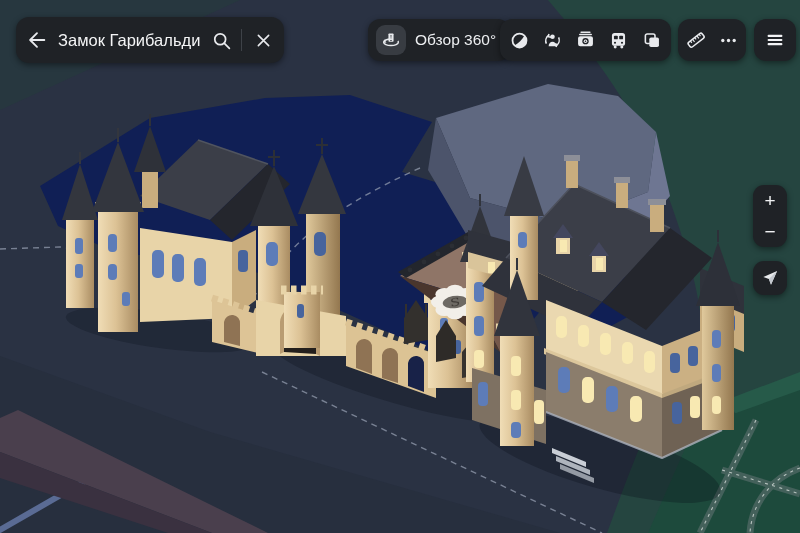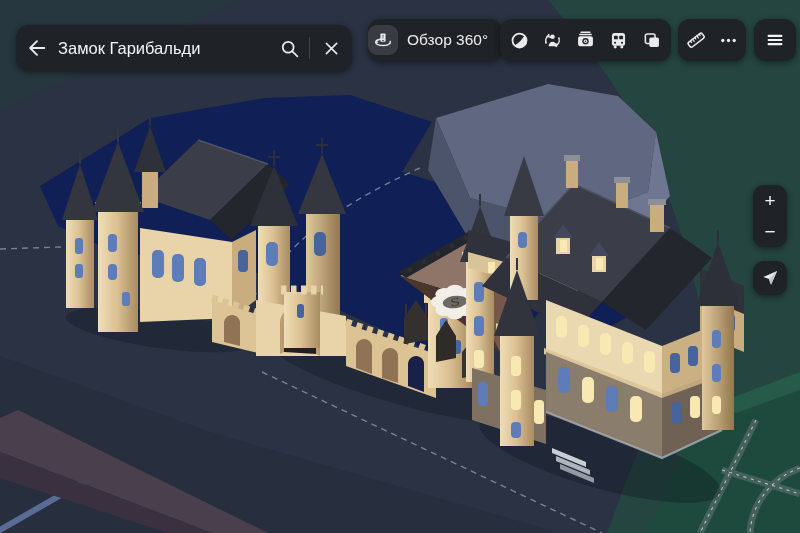--- a/index.html
+++ b/index.html
@@ -1,30 +1,30 @@
 <!DOCTYPE html>
 <html><head>
 <meta charset="utf-8">
 <style>
   html,body{margin:0;padding:0;background:#14161a;}
   .stage{position:relative;width:800px;height:533px;overflow:hidden;background:#2a3243;
          font-family:"Liberation Sans",sans-serif;}
   .map{position:absolute;inset:0;display:block;cursor:grab;}
   
-  .searchbox{position:absolute;left:16px;top:17px;width:336px;height:46px;background:#1f2226;
-             border-radius:13px;display:flex;align-items:center;box-shadow:0 2px 6px rgba(0,0,0,.45);margin-top:8px;}
+  .searchbox{position:absolute;left:16px;top:17px;width:268px;height:46px;background:#1f2226;
+             border-radius:13px;display:flex;align-items:center;box-shadow:0 2px 6px rgba(0,0,0,.45);}
   .query{flex:1;min-width:0;background:transparent;border:0;outline:0;color:#f4f5f6;
          font-size:16.5px;font-family:"Liberation Sans",sans-serif;padding:0;}
   .ibtn{background:none;border:0;color:#e8eaed;height:100%;width:42px;display:flex;
         align-items:center;justify-content:center;cursor:pointer;padding:0;flex:0 0 auto;}
   .ibtn svg{display:block;}
   .vdiv{width:1px;height:22px;background:#3e4248;flex:0 0 auto;}
   .pill{position:absolute;top:19px;height:42px;background:#1f2226;border-radius:12px;
         display:flex;align-items:center;box-shadow:0 2px 6px rgba(0,0,0,.45);border:0;color:#eceef0;box-sizing:border-box;}
-  .overview{left:368px;padding:0 14px 0 0;gap:9px;cursor:pointer;font-size:15.5px;align-items:center;}
+  .overview{left:368px;padding:0 14px 0 8px;gap:9px;cursor:pointer;font-size:15.5px;align-items:center;}
   .ovicon{width:30px;height:30px;background:#383c42;border-radius:9px;display:flex;
           align-items:center;justify-content:center;}
   .iconrow{left:500px;padding:0 3px;}
   .toolrow{left:678px;padding:0 1px;}
   .iconrow .ibtn,.toolrow .ibtn{width:33px;}
   .menu{left:754px;width:42px;justify-content:center;cursor:pointer;}
   
   .zoompill{position:absolute;left:753px;top:185px;width:34px;height:62px;background:#1f2226;
             border-radius:11px;display:flex;flex-direction:column;box-shadow:0 2px 6px rgba(0,0,0,.45);}
   .zoompill button{flex:1;background:none;border:0;color:#f1f2f4;font-size:19px;line-height:1;

